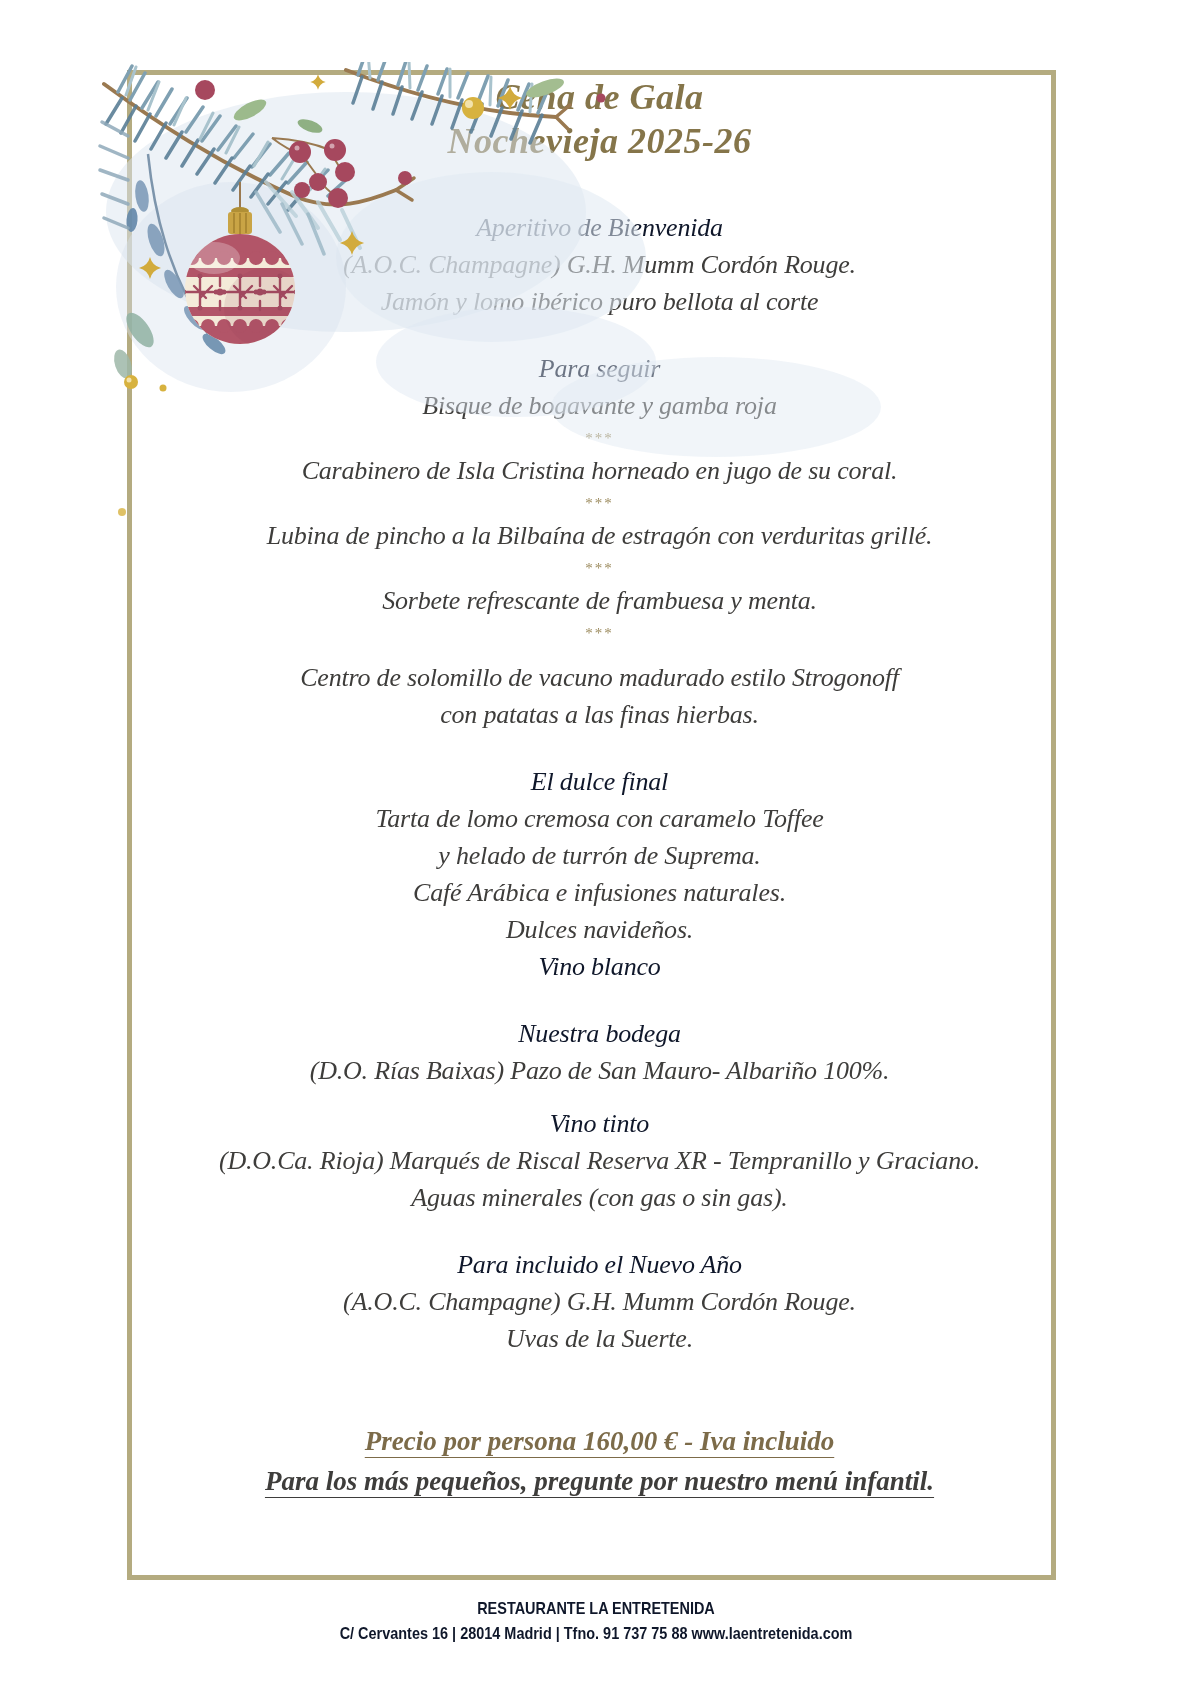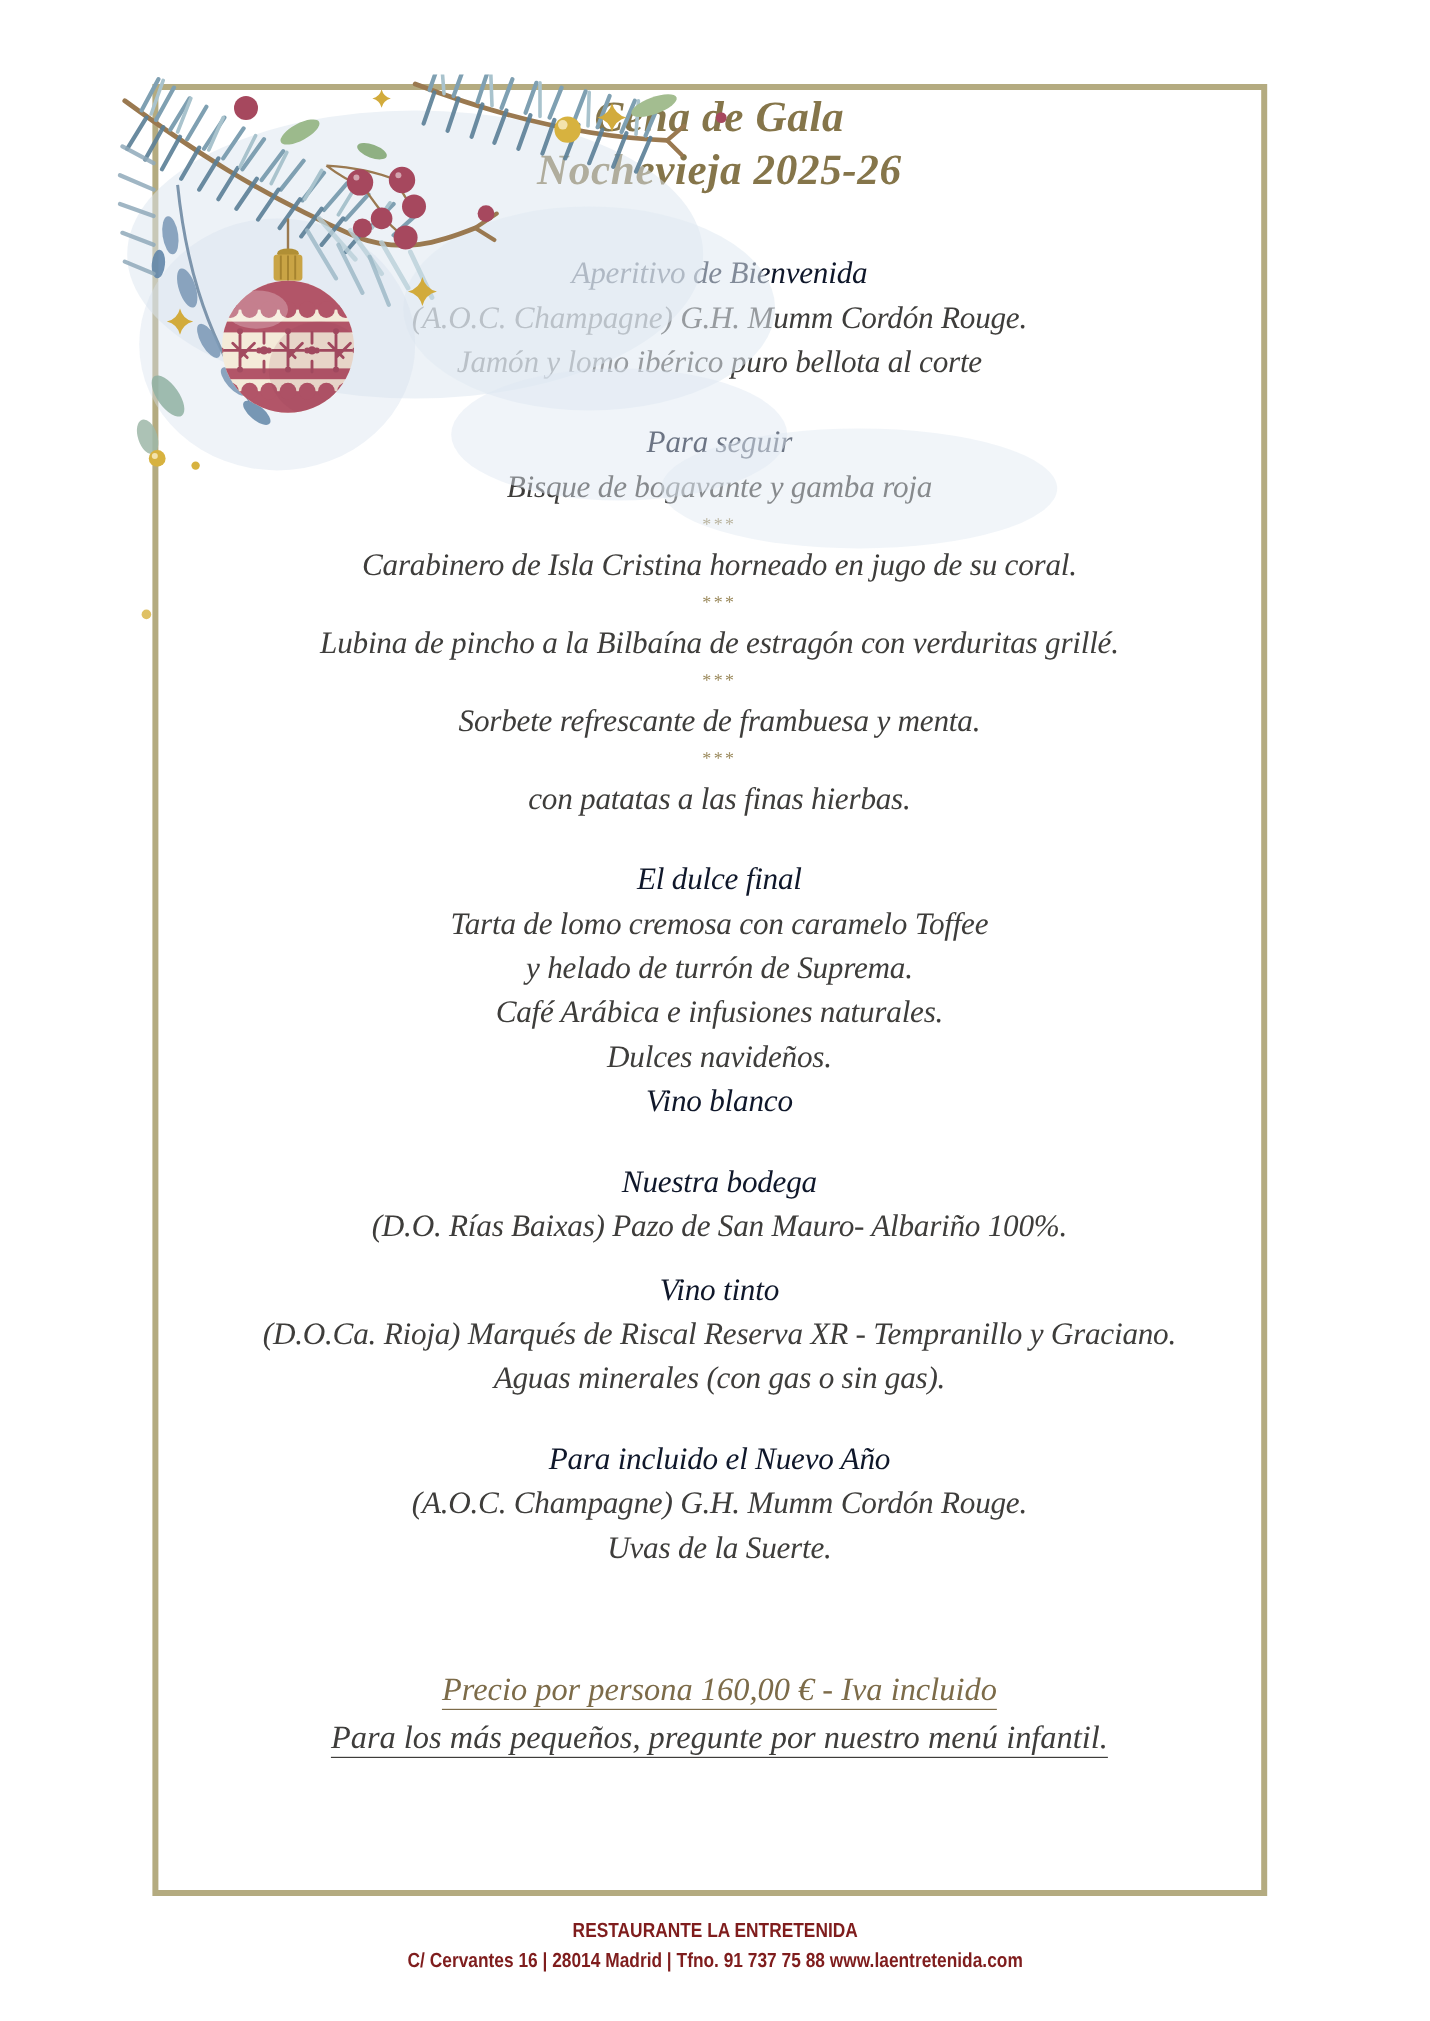--- a/index.html
+++ b/index.html
@@ -10,26 +10,26 @@
   .decoration{position:absolute;left:96px;top:62px;width:820px;height:470px;z-index:3;}
   .content{position:absolute;left:140px;top:75px;width:919px;text-align:center;z-index:2;
         color:#3e3d3b;}
   .title-line{font-style:italic;font-weight:700;font-size:36px;line-height:44px;color:#85754a;
         letter-spacing:0.5px;}
   .line{font-style:italic;font-size:26px;line-height:37px;letter-spacing:-0.2px;}
   .heading{color:#0f172a;margin-top:30px;}
   .mt-lg{margin-top:46px;}
   .mt-sm{margin-top:12px;}
   .sep{font-style:normal;font-size:15px;line-height:28px;letter-spacing:2px;color:#9c8b5e;}
-  .price-block{margin-top:80px;}
+  .price-block{margin-top:64px;font-weight:bold;}
   .price-line{font-style:italic;font-size:27px;line-height:40px;}
   .price-main{color:#7c6b49;text-decoration:underline;text-underline-offset:7px;text-decoration-thickness:1px;}
   .price-children{color:#3e3d3b;text-decoration:underline;text-underline-offset:7px;text-decoration-thickness:1px;}
   .footer{position:absolute;left:0;right:0;top:1596px;text-align:center;z-index:2;
-        font-family:"Liberation Sans","DejaVu Sans",sans-serif;font-weight:700;color:#7f1d1d;}
+        font-family:"Liberation Sans","DejaVu Sans",sans-serif;font-weight:700;color:#0f172a;}
   .footer-line{font-size:17px;line-height:25px;transform:scaleX(0.85);letter-spacing:0px;}
 </style>
 </head>
 <body>
 
 <div class="page">
 
   <div class="page-border"></div>
 
   <svg class="decoration" viewBox="0 0 820 470" xmlns="http://www.w3.org/2000/svg">
@@ -184,20 +184,21 @@
     <div>
       <div class="line heading">Para seguir</div>
       <div class="line">Bisque de bogavante y gamba roja</div>
       <div class="line sep">***</div>
       <div class="line">Carabinero de Isla Cristina horneado en jugo de su coral.</div>
       <div class="line sep">***</div>
       <div class="line">Lubina de pincho a la Bilbaína de estragón con verduritas grillé.</div>
       <div class="line sep">***</div>
       <div class="line">Sorbete refrescante de frambuesa y menta.</div>
       <div class="line sep">***</div>
+      <div class="line mt-sm">Centro de solomillo de vacuno madurado estilo Strogonoff</div>
       <div class="line">con patatas a las finas hierbas.</div>
     </div>
 
     <div>
       <div class="line heading">El dulce final</div>
       <div class="line">Tarta de lomo cremosa con caramelo Toffee</div>
       <div class="line">y helado de turrón de Suprema.</div>
       <div class="line">Café Arábica e infusiones naturales.</div>
       <div class="line">Dulces navideños.</div>
     </div>

